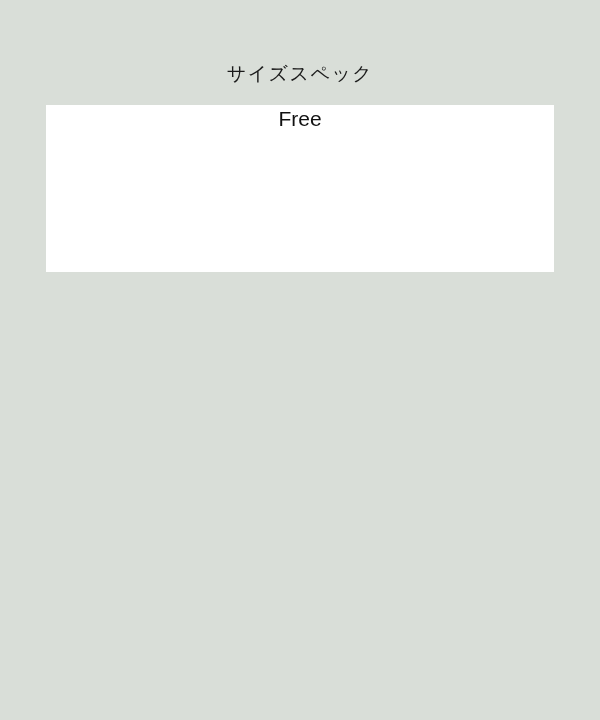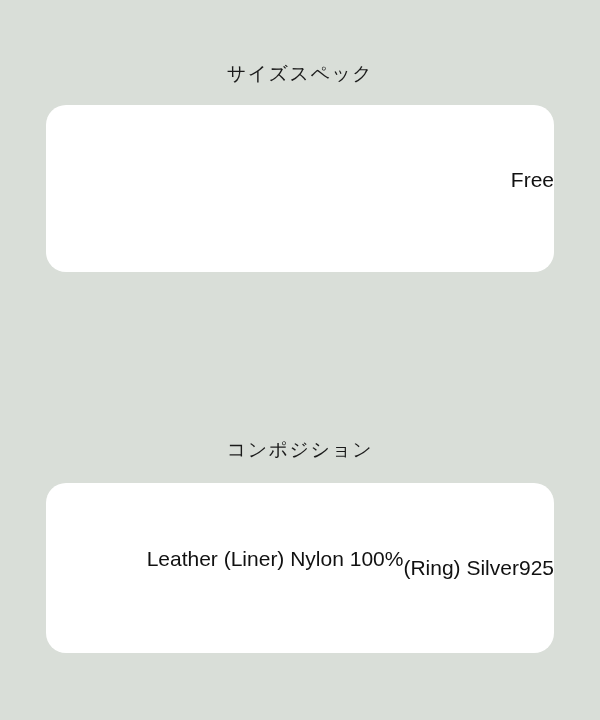--- a/index.html
+++ b/index.html
@@ -32,24 +32,23 @@
     color: #1a1a1a;
     font-weight: 400;
     line-height: 1;
   }
   .panel {
     margin: 0 auto;
     width: 508px;
     background: #ffffff;
     box-sizing: border-box;
     display: flex;
-    flex-direction: row;
+    flex-direction: column;
     align-items: center;
-    justify-content: flex-end;
-    border-radius: 20px;
+    justify-content: flex-start;
   }
   .panel-line {
     font-size: 21px;
     line-height: 1.35;
     text-align: center;
     color: #111111;
     font-weight: 400;
     white-space: nowrap;
   }
 
@@ -74,21 +73,14 @@
 
 <div class="page">
 
   <div class="section" id="size-section">
     <div class="section-title">サイズスペック</div>
     <div class="panel">
       <div class="panel-line first">Free</div>
     </div>
   </div>
 
-  <div class="section" id="composition-section">
-    <div class="section-title">コンポジション</div>
-    <div class="panel">
-      <div class="panel-line first">Leather (Liner) Nylon 100%</div>
-      <div class="panel-line">(Ring) Silver925</div>
-    </div>
-  </div>
 
 </div>
 
 </body></html>

